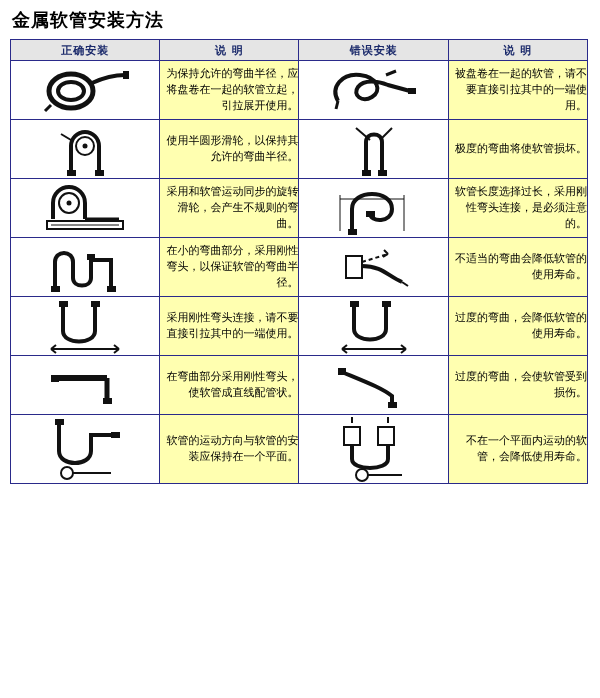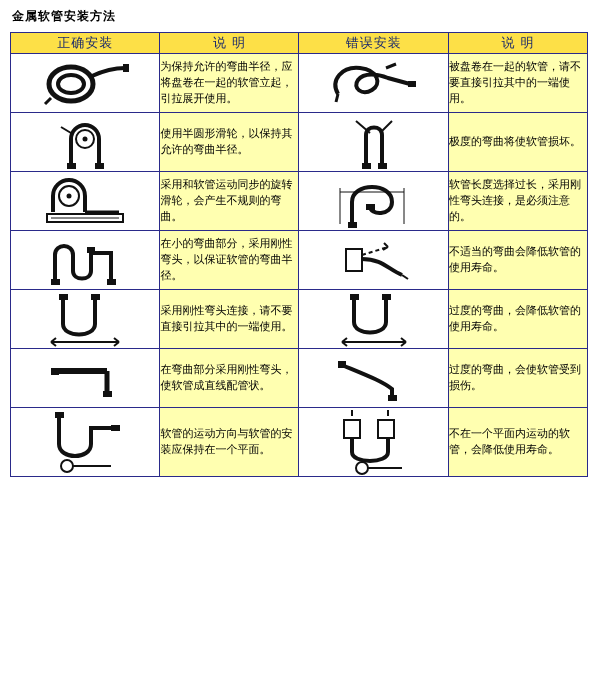--- a/index.html
+++ b/index.html
@@ -15,57 +15,57 @@
     overflow: hidden;
   }
   .page {
     position: relative;
     width: 600px;
     height: 698px;
     box-sizing: border-box;
     padding: 6px 10px 0 10px;
   }
   .title {
-    font-size: 12px;
+    font-size: 18px;
     font-weight: bold;
     letter-spacing: 1px;
     margin: 2px 0 7px 2px;
     color: #000;
   }
   table.hose-table {
     border-collapse: collapse;
     width: 578px;
     table-layout: fixed;
     border: 1px solid #2a2a8a;
   }
   table.hose-table td, table.hose-table th {
     border: 1px solid #2a2a8a;
     padding: 0;
     vertical-align: middle;
   }
   thead th {
-    background: #fde047;
+    background: #e5e5e5;
     color: #1b2a6b;
-    font-size: 13px;
-    font-weight: normal;
+    font-size: 11px;
+    font-weight: bold;
     height: 20px;
     letter-spacing: 1px;
   }
   td.img-cell {
     background: #ffffff;
     text-align: center;
     padding: 2px 0;
   }
   td.txt-cell {
     background: #ffffb0;
     font-size: 11px;
     line-height: 1.45;
     padding: 4px 6px;
     color: #000;
-    text-align: left;
+    text-align: right;
   }
   .col-a { width: 100px; }
   .col-b { width: 93px; }
   .col-c { width: 100px; }
   .col-d { width: 93px; }
   svg { display: block; margin: 0 auto; }
   .ln { stroke: #111; fill: none; }
 </style>
 </head>
 <body>

